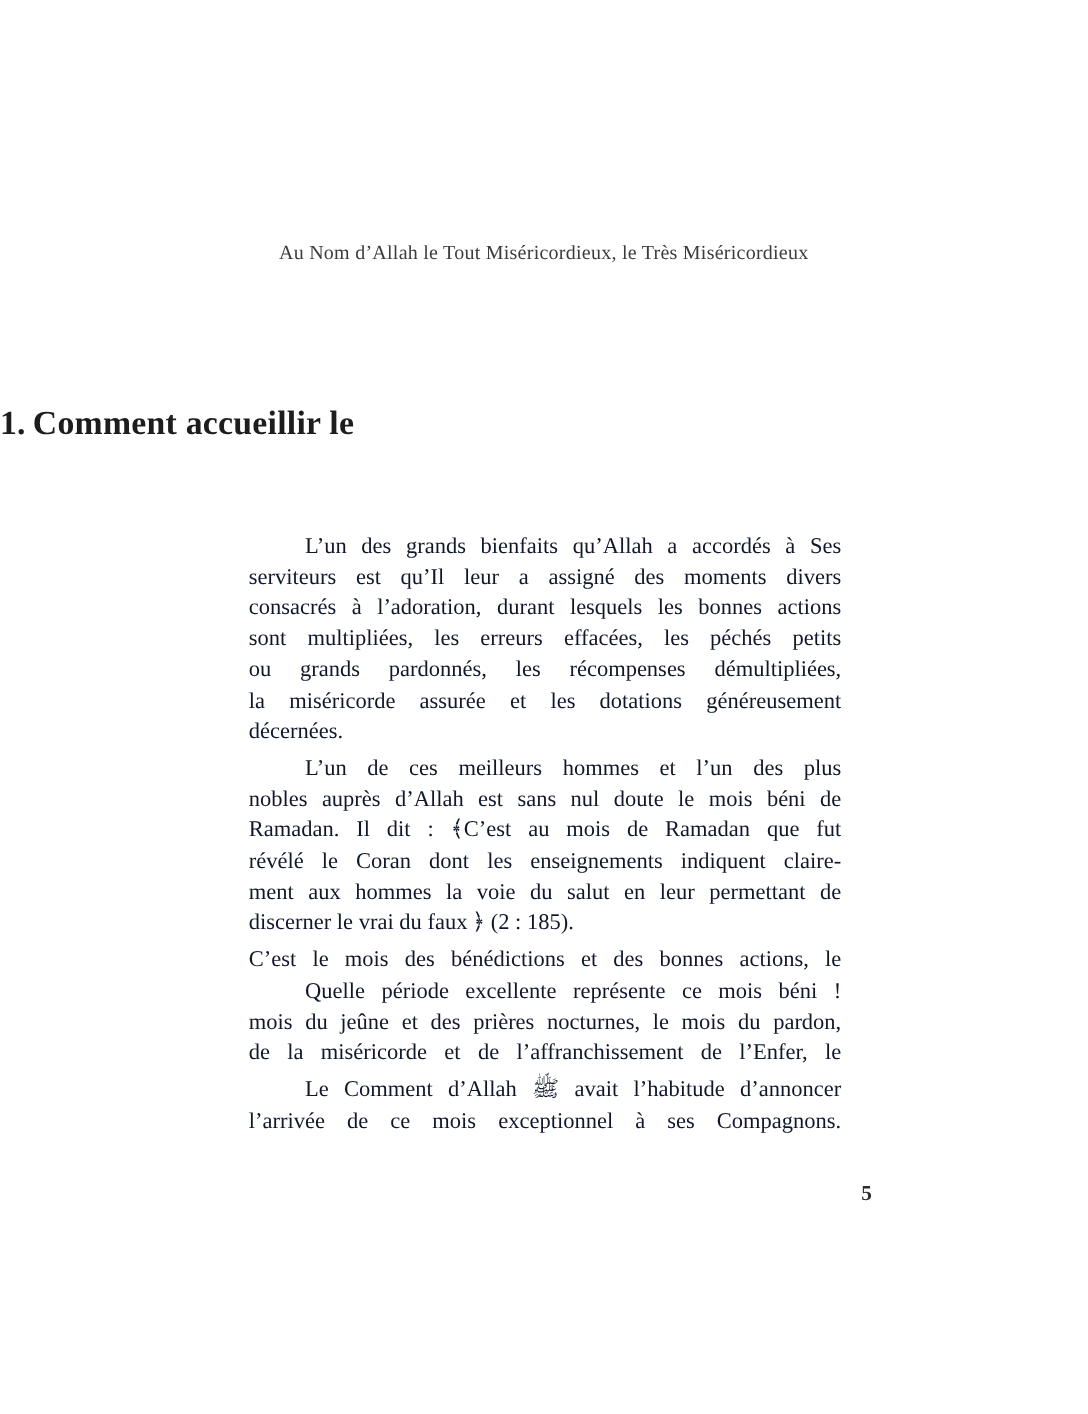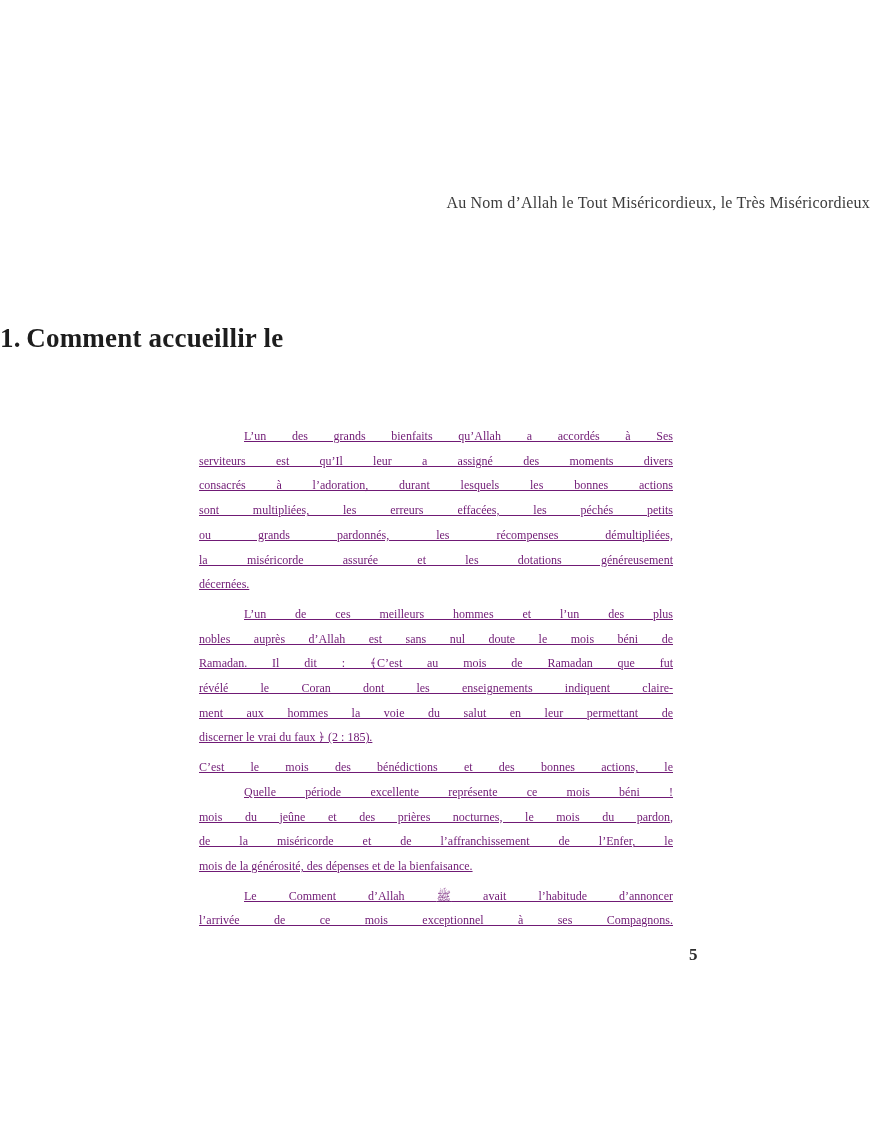--- a/index.html
+++ b/index.html
@@ -13,21 +13,21 @@
     height: 1131px;
     background: #ffffff;
     font-family: "Liberation Serif", "DejaVu Serif", serif;
     overflow: hidden;
   }
   .bismillah {
     position: absolute;
     top: 194px;
     left: 0;
     width: 100%;
-    text-align: right;
+    text-align: center;
     font-size: 16px;
     letter-spacing: 0.2px;
     color: #3c3c3c;
   }
   .chapter-title {
     position: absolute;
     top: 320px;
     left: 0;
     width: 100%;
     margin: 0;
@@ -36,24 +36,23 @@
     line-height: 36px;
     color: #1d1d1d;
     letter-spacing: 0.2px;
   }
   .title-line { display: block; }
   .body-col {
     position: absolute;
     left: 199px;
     top: 424px;
     width: 474px;
-    font-size: 12px;
+    font-size: 18px;
     line-height: 24.7px;
-    color: #701a75;
-    text-decoration: underline;
+    color: #0f172a;
   }
   .para {
     margin: 0;
     padding: 0;
   }
   .para + .para { margin-top: 5px; }
   .bline {
     display: block;
     text-align: justify;
     text-align-last: justify;
@@ -95,21 +94,20 @@
         <span class="bline">Ramadan. Il dit&nbsp;: ﴾C’est au mois de Ramadan que fut</span>
         <span class="bline">révélé le Coran dont les enseignements indiquent claire-</span>
         <span class="bline">ment aux hommes la voie du salut en leur permettant de</span>
         <span class="bline last-left">discerner le vrai du faux ﴿ (2&nbsp;: 185).</span>
       </p>
       <p class="para">
         <span class="bline">C’est le mois des bénédictions et des bonnes actions, le</span>
         <span class="bline first">Quelle période excellente représente ce mois béni&nbsp;!</span>
         <span class="bline">mois du jeûne et des prières nocturnes, le mois du pardon,</span>
         <span class="bline">de la miséricorde et de l’affranchissement de l’Enfer, le</span>
-        <span class="bline last-left">mois de la générosité, des dépenses et de la bienfaisance.</span>
       </p>
       <p class="para">
         <span class="bline first">Le Comment d’Allah ﷺ avait l’habitude d’annoncer</span>
         <span class="bline">l’arrivée de ce mois exceptionnel à ses Compagnons.</span>
       </p>
     </main>
 
   <div class="page-number">5</div>
 </div>
 

